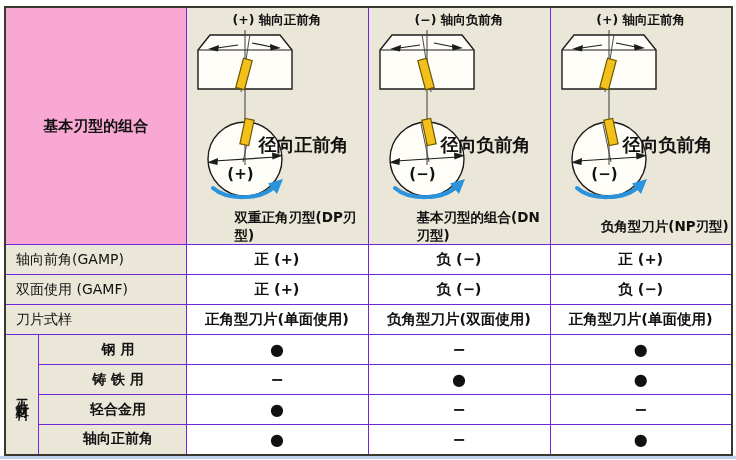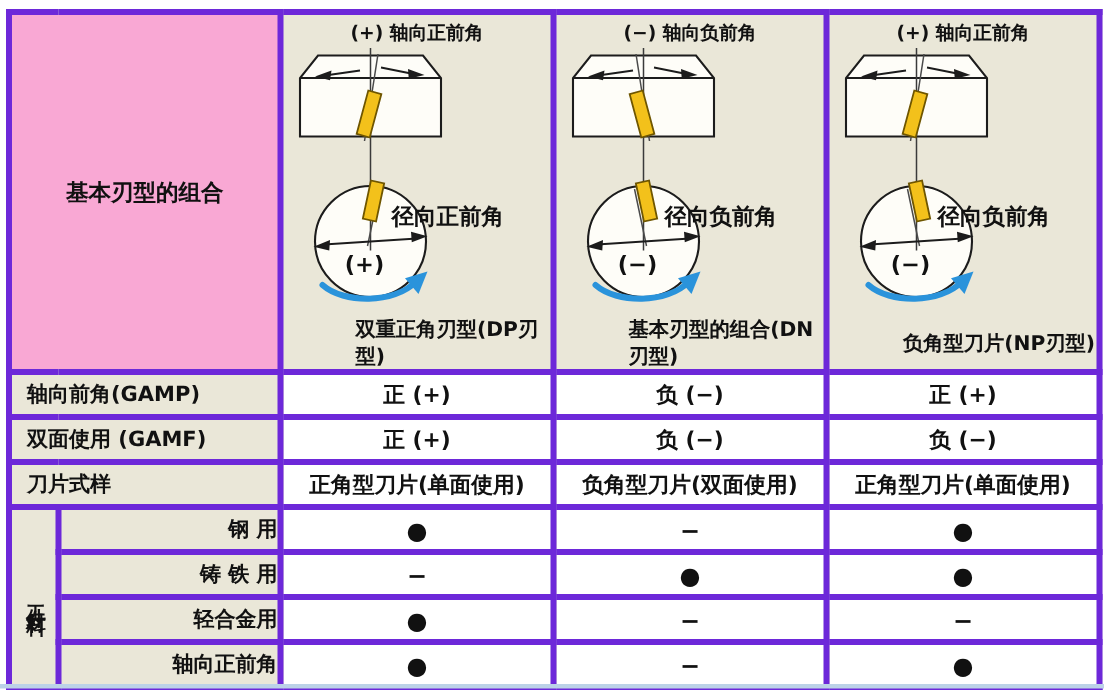--- a/index.html
+++ b/index.html
@@ -5,45 +5,45 @@
   * { margin: 0; padding: 0; box-sizing: border-box; }
   html, body { width: 736px; height: 460px; background: #ffffff;
     font-family: "DejaVu Sans", sans-serif; overflow: hidden; }
   .page { position: relative; width: 736px; height: 460px; background: #ffffff; }
 
   .frame { position: absolute; left: 4px; top: 6px; }
   table.spec {
     border-collapse: collapse; table-layout: fixed; width: 727px;
     background: #eae7d8; border: 2px solid #39372e;
   }
-  td { border: 4px solid #6d28d9; vertical-align: middle; overflow: hidden; margin-top: 28px; }
+  td { border: 1px solid #6d28d9; vertical-align: middle; overflow: hidden; margin-top: 28px; }
 
   tr.header-row td { height: 236px; }
   tr.r td { height: 30px; }
 
   .combo-cell { background: #f9a8d4; text-align: center;
     font-size: 15px; font-weight: 700; color: #111; }
 
   .diag-cell { background: #eae7d8; padding: 0; }
   .diag-wrap { display: flex; flex-direction: column; height: 236px; }
   .diag-area { position: relative; height: 202px; }
   .diag-area svg { position: absolute; left: 0; top: 0; z-index: 1; }
   .axial-label { position: absolute; z-index: 2; top: 4px; left: 0; right: 0;
     text-align: center; font-size: 12.5px; font-weight: 700; color: #111; }
   .radial-label { position: absolute; z-index: 2; top: 125px; left: 72px;
-    font-size: 15px; font-weight: 700; color: #111; white-space: nowrap; }
+    font-size: 18px; font-weight: 700; color: #111; white-space: nowrap; }
   .rotation-sign { position: absolute; z-index: 2; top: 157px; left: 0; width: 108px;
     text-align: center; font-size: 15px; font-weight: 700; color: #111; }
   .caption { height: 34px; display: flex; align-items: center; justify-content: center;
     font-size: 13.5px; font-weight: 700; color: #111; padding-left: 48px; }
 
-  .label-cell { background: #eae7d8; font-size: 14px; font-weight: 700;
+  .label-cell { background: #eae7d8; font-size: 14px; font-weight: 400;
     color: #111; padding-left: 10px; text-align: left; }
   .mat-label { background: #eae7d8; font-size: 14px; font-weight: 700;
-    color: #111; padding-left: 12px; text-align: right; }
+    color: #111; padding-left: 12px; text-align: center; }
   .group-cell { background: #eae7d8; text-align: center; }
   .group-cell span { writing-mode: vertical-rl; text-orientation: upright;
     font-size: 13px; font-weight: 700; color: #111; letter-spacing: 3px; }
 
   .val { background: #ffffff; text-align: center; font-size: 14.5px;
     font-weight: 700; color: #111; }
   .val.mark { font-size: 16px; }
 
   .bottom-accent { position: absolute; left: 0; right: 0; bottom: 1px;
     height: 3px; background: #bcd2e8; }

